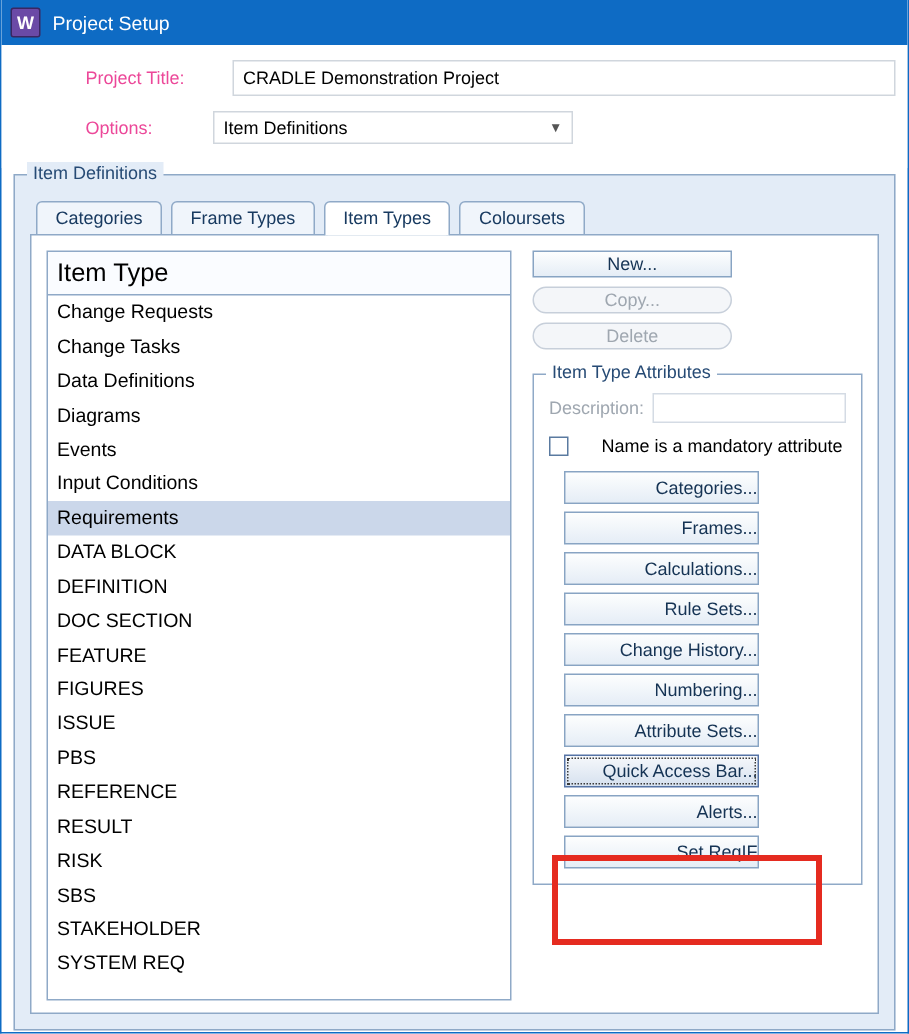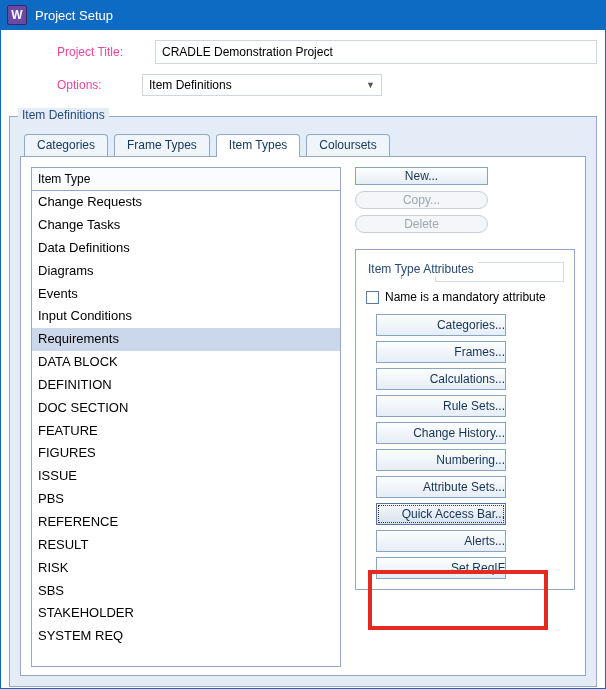--- a/index.html
+++ b/index.html
@@ -124,21 +124,21 @@
   .listbox {
     width: 330px;
     height: 500px;
     border: 1px solid #8fa9c7;
     background: #fff;
     overflow: hidden;
   }
   .list-header {
     border-bottom: 1px solid #8fa9c7;
     padding: 4px 6px;
-    font-size: 12px;
+    font-size: 17px;
     color: #000;
     background: #fafcff;
   }
   .list-body { }
   .list-item {
     padding: 2px 6px;
     font-size: 13px;
     line-height: 1.45;
     color: #000;
     cursor: default;
@@ -176,39 +176,38 @@
     padding: 12px 10px 10px 10px;
     width: 220px;
     background: #fff;
   }
   .attr-group-title {
     position: absolute;
     top: -9px; left: 8px;
     background: #fff;
     color: #274b75;
     padding: 0 4px;
-    margin-top: 21px;
   }
   .desc-row {
     display: flex;
     align-items: center;
     gap: 6px;
     color: #9fa7b0;
     margin-bottom: 8px;
   }
   .desc-input {
     flex: 1;
     border: 1px solid #d4dbe4;
     height: 20px;
     background: #fff;
   }
   .chk-row {
     display: flex;
     align-items: center;
-    gap: 6px;
+    gap: 22px;
     margin-bottom: 10px;
     color: #000;
   }
   .chk {
     width: 13px; height: 13px;
     border: 1px solid #5a7aa0;
     background: #fff;
   }
   .attr-buttons {
     display: flex;

